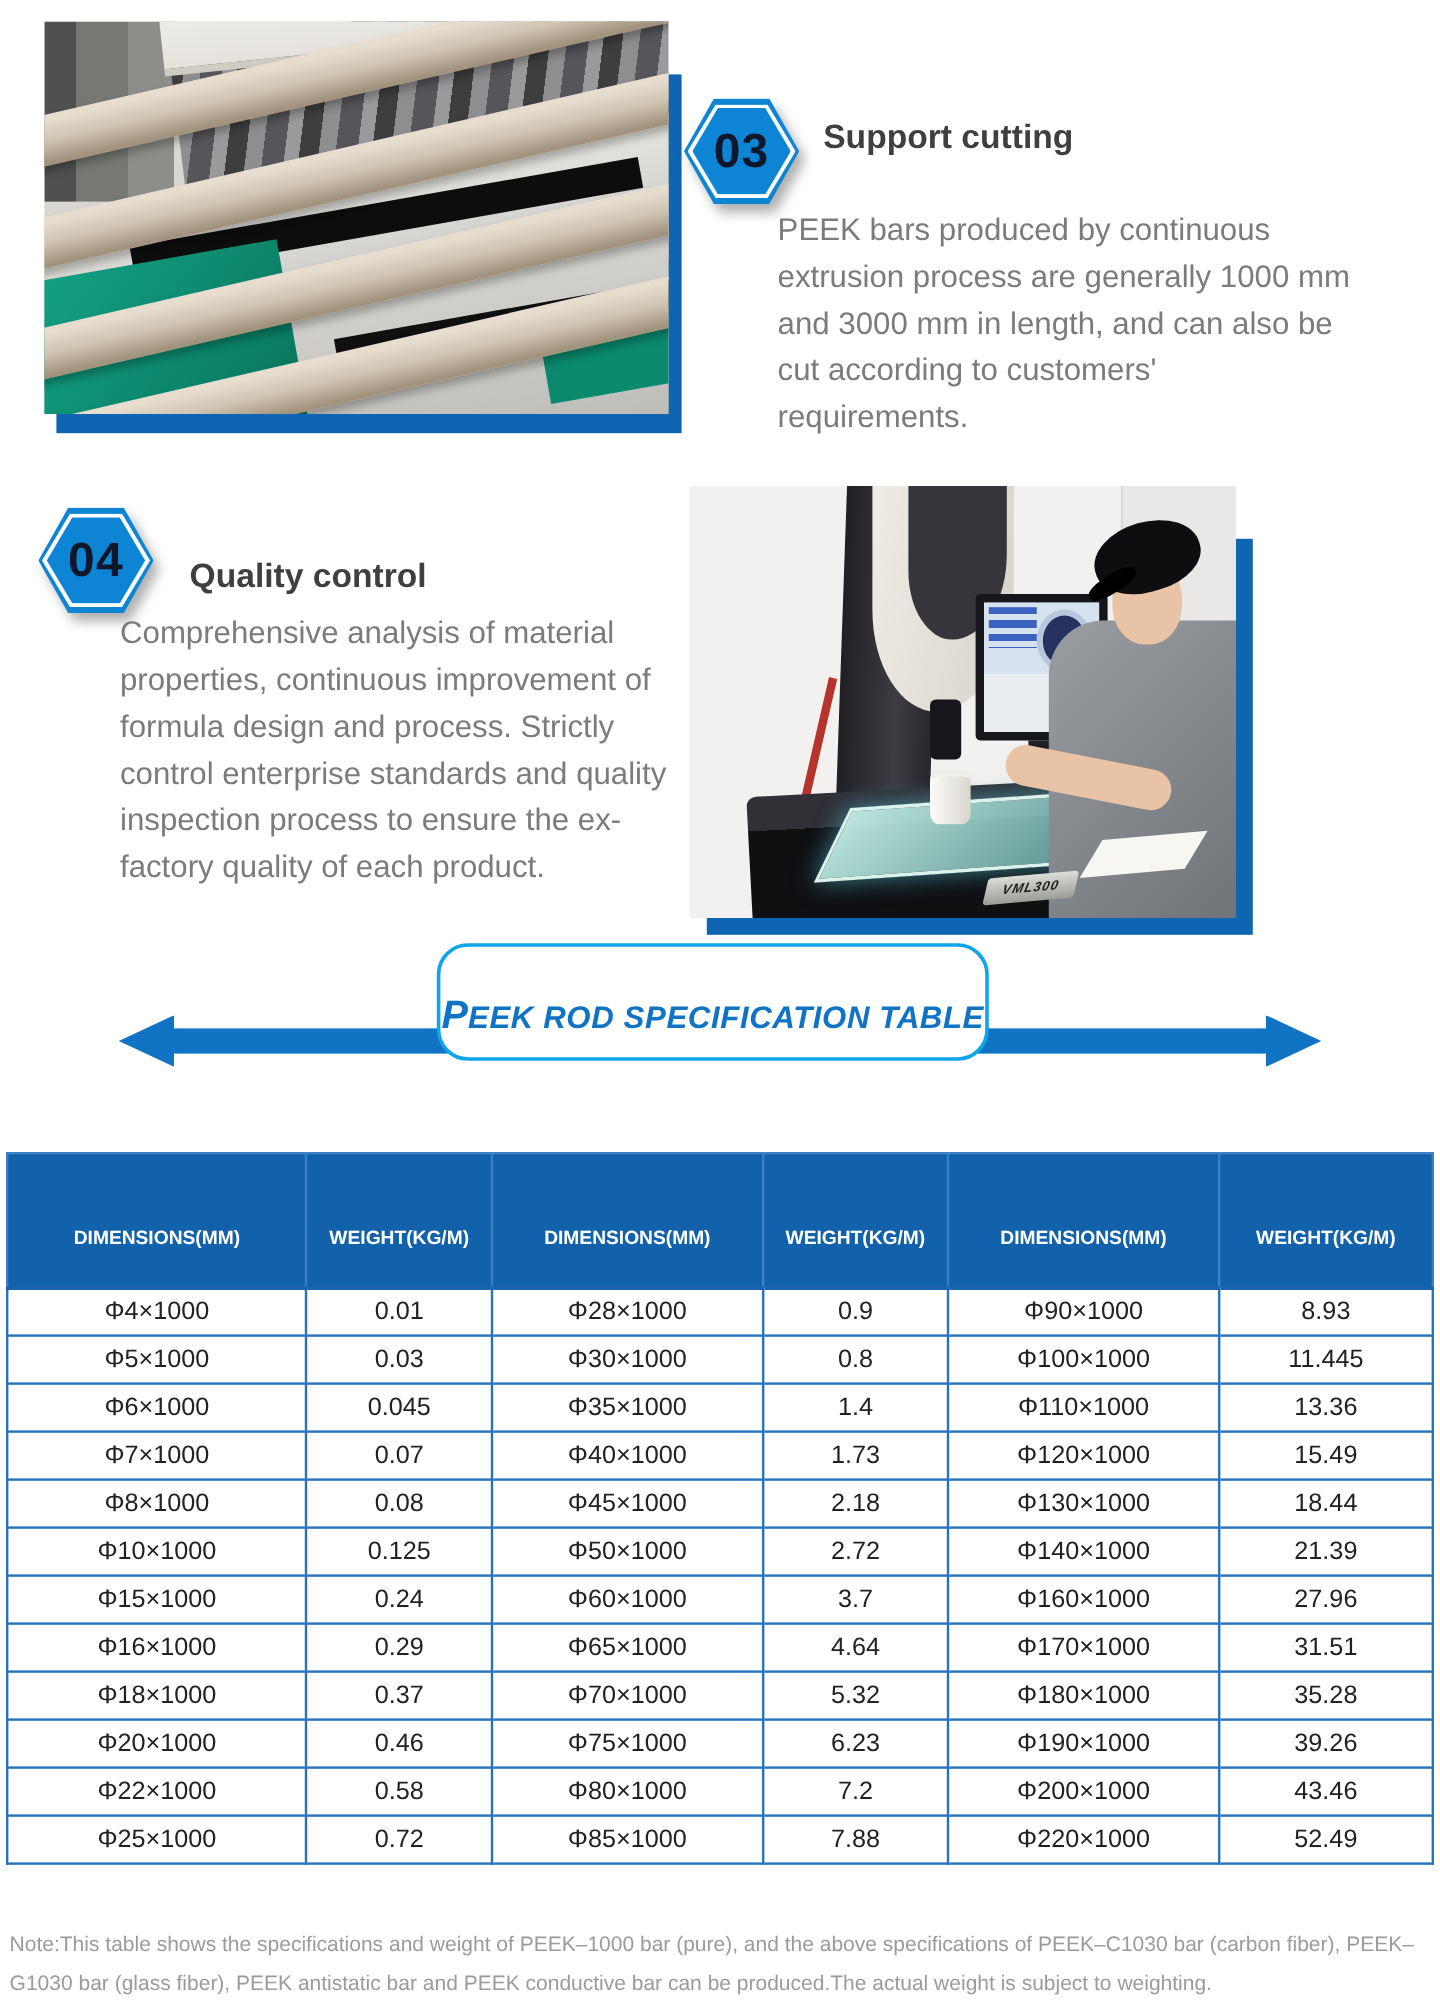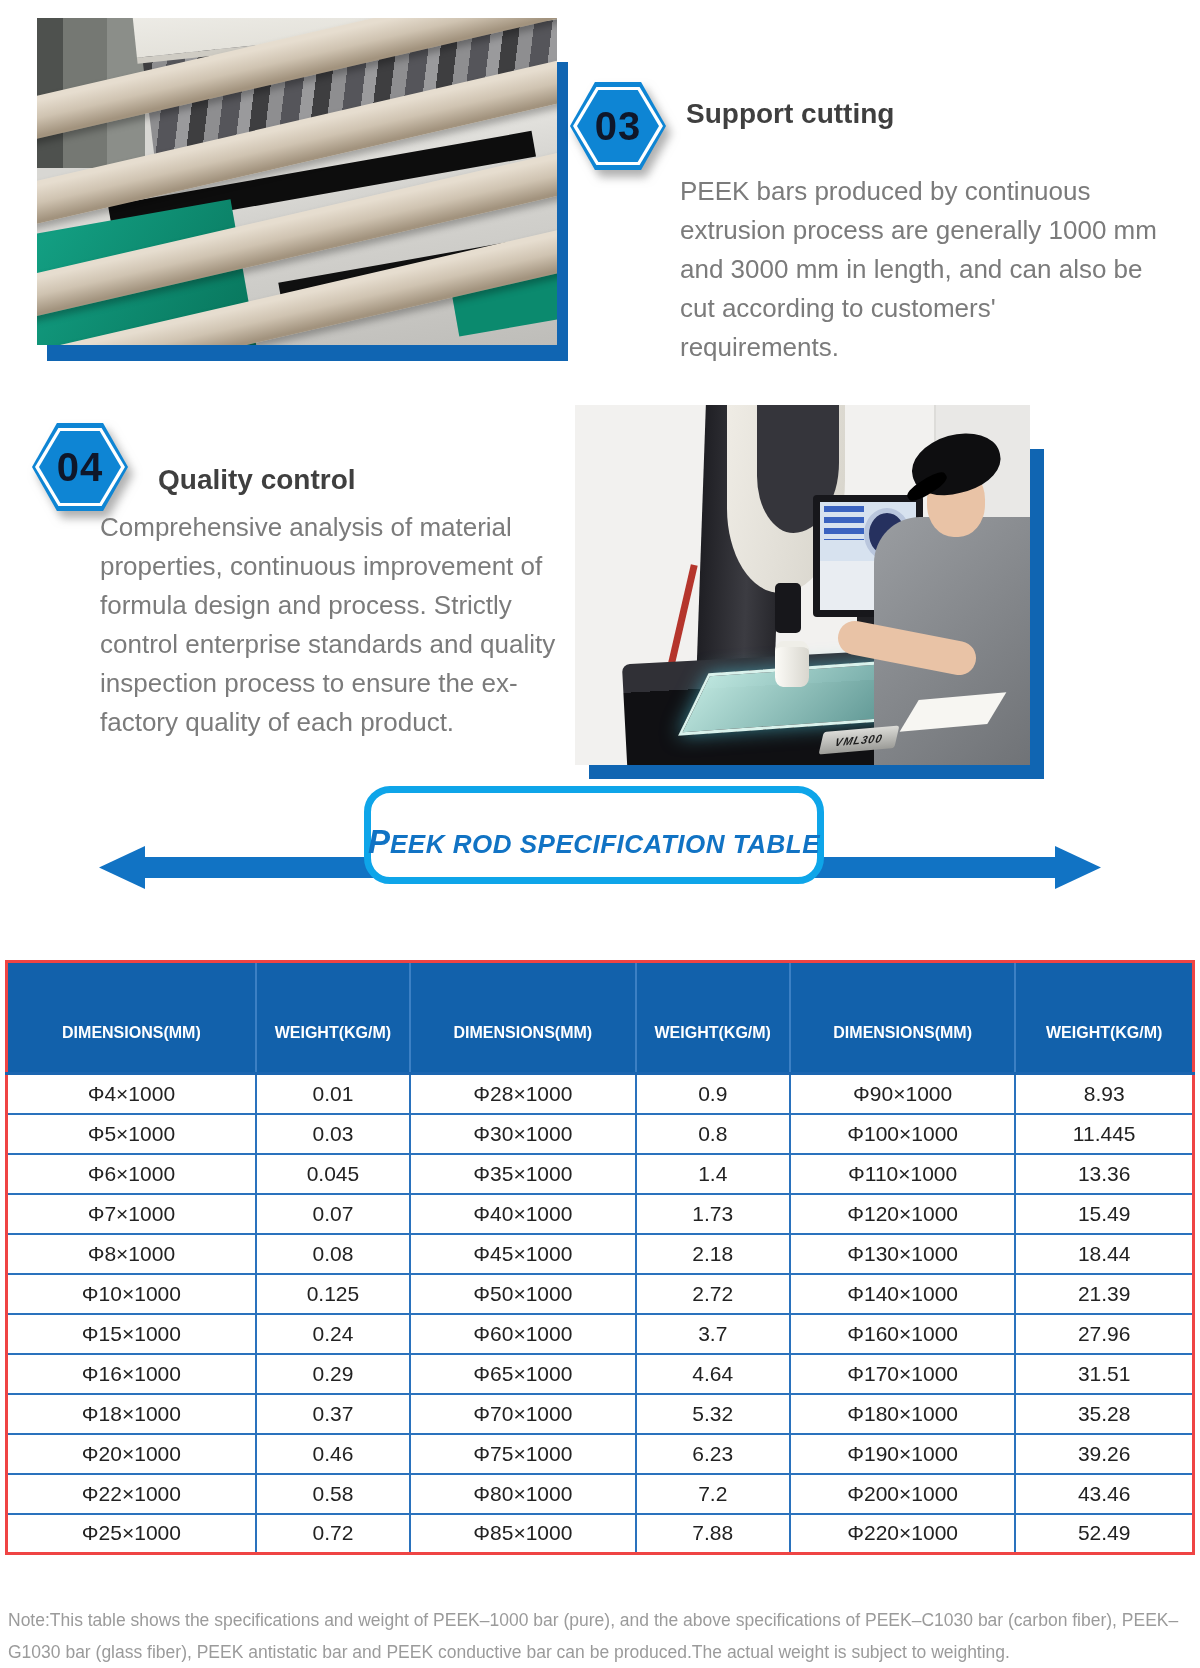--- a/index.html
+++ b/index.html
@@ -109,30 +109,30 @@
 
   .sec-title { position:absolute; font-size:28px; font-weight:bold; color:#3f3f3f; }
   .sec-body  { position:absolute; font-size:26px; color:#7b7b7b; line-height:39px; }
 
   
   .arrow-bar  { position:absolute; left:138px; top:857px; width:924px; height:21px; background:#1173c4; }
   .arrow-head { position:absolute; top:846px; width:46px; height:43px; background:#1173c4; }
   .arrow-head.left  { left:99px;  clip-path:polygon(100% 0,100% 100%,0 50%); }
   .arrow-head.right { left:1055px; clip-path:polygon(0 0,0 100%,100% 50%); }
   .banner-box { position:absolute; left:364px; top:786px; width:460px; height:98px;
-                background:#ffffff; border:7px solid #0ea5e9; border-radius:26px;
+                background:#ffffff; border:3px solid #0ea5e9; border-radius:26px;
                 display:flex; align-items:flex-end; justify-content:center; padding-bottom:16px; }
   .banner-text { font-style:italic; font-weight:bold; color:#1173c4; white-space:nowrap; }
   .banner-text .big   { font-size:33px; }
   .banner-text .small { font-size:26px; letter-spacing:.5px; }
 
   
   table.spec { position:absolute; left:5px; top:960px; width:1190px;
                border-collapse:collapse; table-layout:fixed;
-               border:3px solid #ef4444; }
+               border:1px solid #ef4444; }
   table.spec th {
       background:#1261ab; color:#ffffff; font-size:16px; font-weight:bold;
       height:112px; vertical-align:bottom; padding-bottom:30px; text-align:center;
       border:2px solid #3c80c4; border-bottom:3px solid #1b65b0; }
   table.spec td {
       background:#ffffff; color:#222222; font-size:21px; text-align:center;
       height:40px; border:2px solid #2a72bd; }
   .note { position:absolute; left:8px; top:1604px; width:1186px;
           font-size:17.5px; color:#9b9b9b; line-height:32px; }
 </style>
@@ -158,21 +158,21 @@
     <div class="rod" style="left:150px; top:330px;"></div>
   </div>
 </div>
 
 <div class="hex-wrap" style="left:570px; top:82px;">
   <div class="h1"></div>
   <div class="h2"></div>
   <div class="h3">03</div>
 </div>
 <div class="sec-title" style="left:686px; top:98px;">Support cutting</div>
-<div class="sec-body" style="left:680px; top:172px; width:478px;">PEEK bars produced by continuous extrusion process are generally 1000 mm and 3000 mm in length, and can also be cut according to customers' requirements.</div>
+<div class="sec-body" style="left:648px; top:172px; width:478px;">PEEK bars produced by continuous extrusion process are generally 1000 mm and 3000 mm in length, and can also be cut according to customers' requirements.</div>
 
 <div class="hex-wrap" style="left:32px; top:423px;">
   <div class="h1"></div>
   <div class="h2"></div>
   <div class="h3">04</div>
 </div>
 <div class="sec-title" style="left:158px; top:433px;margin-top:31px;">Quality control</div>
 <div class="sec-body" style="left:100px; top:508px; width:482px;">Comprehensive analysis of material properties, continuous improvement of formula design and process. Strictly control enterprise standards and quality inspection process to ensure the ex-factory quality of each product.</div>
 
 <div class="photo-wrap" style="left:575px; top:405px; width:469px; height:374px;">

